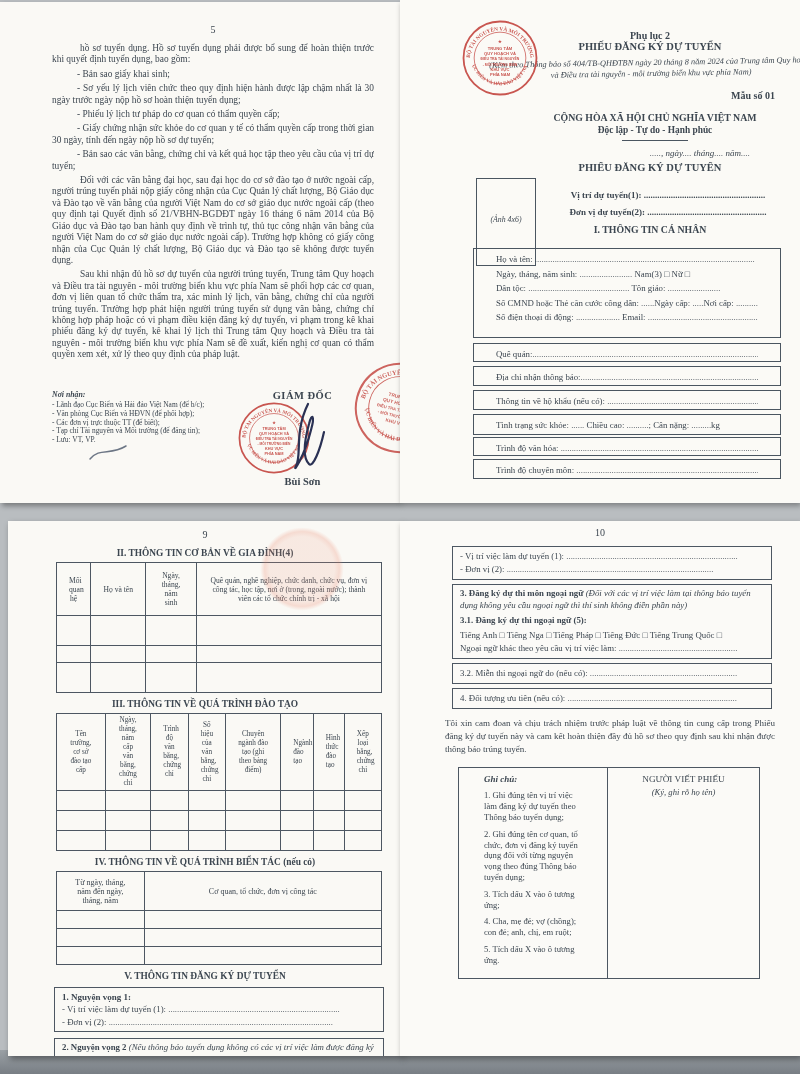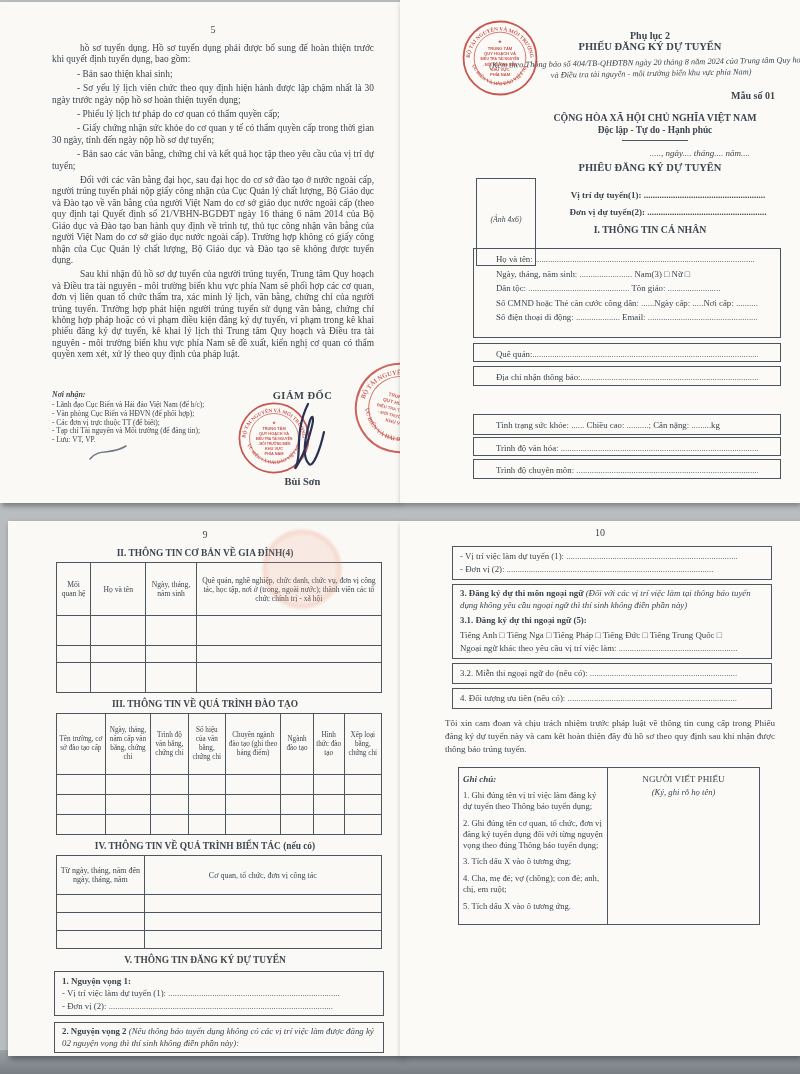--- a/index.html
+++ b/index.html
@@ -61,21 +61,21 @@
   .boxE{top:414px;height:21px;}
   .boxF{top:437px;height:19px;}
   .boxG{top:459px;height:20px;}
   .stamp-f1{position:absolute;left:62px;top:20px;}
 
   
   .p9-inner{padding-top:8px;}
   .sec-title{text-align:center;font-size:9.4px;font-weight:bold;margin:6px 0 4px 0;}
   .t{border-collapse:collapse;table-layout:fixed;width:326px;margin-left:48px;}
   .t th,.t td{border:1px solid #4d5762;font-weight:normal;font-size:7.6px;line-height:9px;
-    text-align:center;vertical-align:middle;padding:2px 2px;}
+    text-align:center;vertical-align:middle;padding:2px 12px;}
   .fam th{height:48px;}
   .r29 td{height:25px;} .r16 td{height:12px;} .r28 td{height:25px;}
   .edu th{height:56px;font-size:7.2px;}
   .re td{height:15px;}
   .work th{height:34px;font-size:8px;}
   .rw td{height:13px;}
   .nvbox{width:330px;margin:6px 0 0 46px;border:1px solid #4d5762;padding:3px 7px;box-sizing:border-box;}
   .nvbox .bold{font-weight:bold;font-size:9px;line-height:12px;}
   .nvbox .line{font-size:8.8px;line-height:12.5px;white-space:nowrap;overflow:hidden;}
   .nv2text{font-size:8.8px;line-height:11.5px;}
@@ -84,39 +84,39 @@
   .bleed{position:absolute;left:250px;top:4px;width:88px;height:88px;border-radius:50%;
     background:radial-gradient(circle, rgba(235,150,125,.16) 52%, rgba(235,140,115,.28) 60%, transparent 67%);}
 
   
   .p10-inner{padding-top:6px;}
   .cbox{width:320px;margin:4px 0 0 52px;border:1px solid #4d5762;padding:3px 7px;box-sizing:border-box;}
   .cbox .line{font-size:8.8px;line-height:13px;white-space:nowrap;overflow:hidden;}
   .cbox .wrap{font-size:8.8px;line-height:11.5px;white-space:normal;}
   .commit{width:330px;margin:8px 0 0 45px;font-size:9px;line-height:12.8px;text-align:justify;}
   .notes{border-collapse:collapse;table-layout:fixed;width:302px;margin:12px 0 0 58px;}
-  .notes td{border:1px solid #4d5762;vertical-align:top;padding:6px 4px;}
+  .notes td{border:1px solid #4d5762;vertical-align:top;padding:6px 25px;}
   .notes .nl{font-size:8.6px;line-height:10.8px;margin-bottom:6px;}
   .notes-title{font-size:9px;font-weight:bold;font-style:italic;margin-bottom:6px;}
   .writer-cell{text-align:center;}
   .writer-t{font-size:9.2px;}
   .writer-n{font-size:8.6px;font-style:italic;margin-top:3px;}
 </style>
 </head>
 <body>
 
 <div class="canvas">
   <div class="shadow-band"></div>
 
   <div class="page page5">
     <div class="p5-inner">
       <div class="pnum">5</div>
       <div class="p5-body">
         <p class="ind28">hồ sơ tuyển dụng. Hồ sơ tuyển dụng phải được bổ sung để hoàn thiện trước khi quyết định tuyển dụng, bao gồm:</p>
-        <p class="ind25 mt3">- Bản sao thiện khai sinh;</p>
+        <p class="ind25 mt3">- Bản sao giấy khai sinh;</p>
         <p class="ind25 mt3">- Sơ yếu lý lịch viên chức theo quy định hiện hành được lập chậm nhất là 30 ngày trước ngày nộp hồ sơ hoàn thiện tuyển dụng;</p>
         <p class="ind25 mt3">- Phiếu lý lịch tư pháp do cơ quan có thẩm quyền cấp;</p>
         <p class="ind25 mt3">- Giấy chứng nhận sức khỏe do cơ quan y tế có thẩm quyền cấp trong thời gian 30 ngày, tính đến ngày nộp hồ sơ dự tuyển;</p>
         <p class="ind25 mt3">- Bản sao các văn bằng, chứng chỉ và kết quả học tập theo yêu cầu của vị trí dự tuyển;</p>
         <p class="ind28 mt3">Đối với các văn bằng đại học, sau đại học do cơ sở đào tạo ở nước ngoài cấp, người trúng tuyển phải nộp giấy công nhận của Cục Quản lý chất lượng, Bộ Giáo dục và Đào tạo về văn bằng của người Việt Nam do cơ sở giáo dục nước ngoài cấp (theo quy định tại Quyết định số 21/VBHN-BGDĐT ngày 16 tháng 6 năm 2014 của Bộ Giáo dục và Đào tạo ban hành quy định về trình tự, thủ tục công nhận văn bằng của người Việt Nam do cơ sở giáo dục nước ngoài cấp). Trường hợp không có giấy công nhận của Cục Quản lý chất lượng, Bộ Giáo dục và Đào tạo sẽ không được tuyển dụng.</p>
         <p class="ind28 mt3">Sau khi nhận đủ hồ sơ dự tuyển của người trúng tuyển, Trung tâm Quy hoạch và Điều tra tài nguyên - môi trường biển khu vực phía Nam sẽ phối hợp các cơ quan, đơn vị liên quan tổ chức thẩm tra, xác minh lý lịch, văn bằng, chứng chỉ của người trúng tuyển. Trường hợp phát hiện người trúng tuyển sử dụng văn bằng, chứng chỉ không hợp pháp hoặc có vi phạm điều kiện đăng ký dự tuyển, vi phạm trong kê khai phiếu đăng ký dự tuyển, kê khai lý lịch thì Trung tâm Quy hoạch và Điều tra tài nguyên - môi trường biển khu vực phía Nam sẽ đề xuất, kiến nghị cơ quan có thẩm quyền xem xét, xử lý theo quy định của pháp luật.</p>
       </div>
     </div>
 
     <div class="noinhan">
@@ -205,20 +205,23 @@
       <div class="line">Ngày, tháng, năm sinh: ........................ Nam(3) □ Nữ □</div>
       <div class="line">Dân tộc: .............................................. Tôn giáo: ........................</div>
       <div class="line">Số CMND hoặc Thẻ căn cước công dân: ......Ngày cấp: .....Nơi cấp: ............</div>
       <div class="line">Số điện thoại di động: .................... Email: ....................................................</div>
     </div>
     <div class="ibox boxB">
       <div class="line">Quê quán:.......................................................................................................</div>
     </div>
     <div class="ibox boxC">
       <div class="line">Địa chỉ nhận thông báo:.................................................................................</div>
+    </div>
+    <div class="ibox boxD">
+      <div class="line">Thông tin về hộ khẩu (nếu có): .....................................................................</div>
     </div>
     <div class="ibox boxE">
       <div class="line">Tình trạng sức khỏe: ...... Chiều cao: ..........; Cân nặng: .........kg</div>
     </div>
     <div class="ibox boxF">
       <div class="line">Trình độ văn hóa: ..........................................................................................</div>
     </div>
     <div class="ibox boxG">
       <div class="line">Trình độ chuyên môn: ...................................................................................</div>
     </div>

